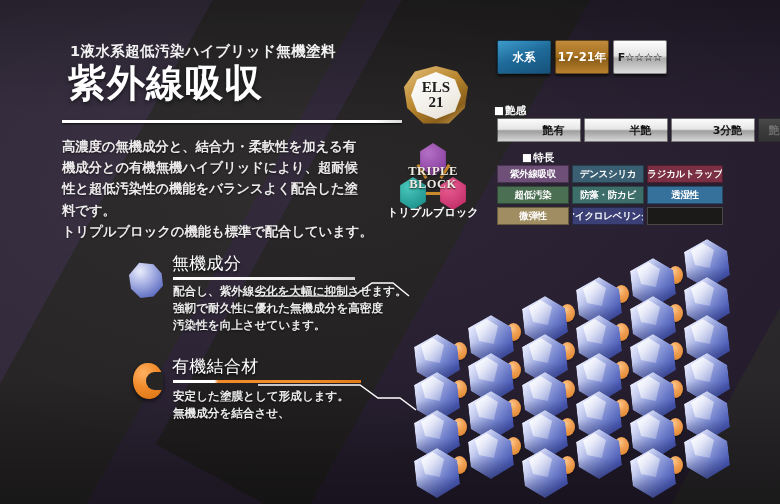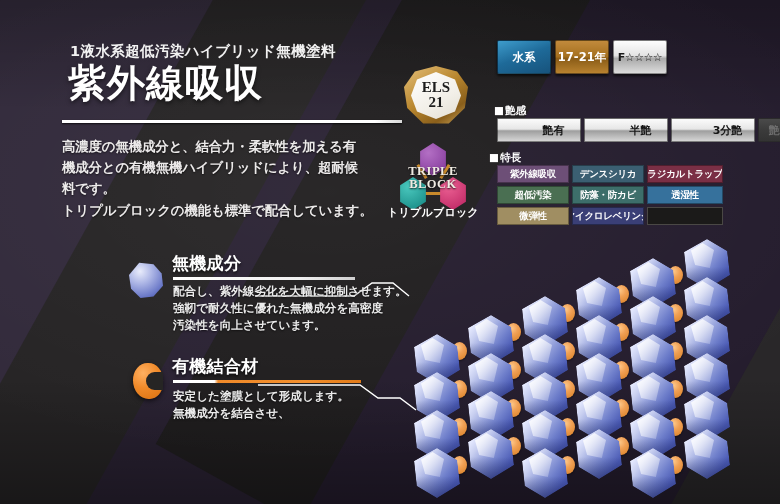--- a/index.html
+++ b/index.html
@@ -132,21 +132,21 @@
   .tag.green {background:#4a6f52;}
   .tag.teal2 {background:#3d6e6a;}
   .tag.blue  {background:#36719c;}
   .tag.khaki {background:#a08e62;}
   .tag.navy  {background:#3a3f76;}
   .tag.empty {background:#1b1a19;border:1px solid #4a4845;}
 
   
   .callout{position:absolute;}
   .co-icon{position:absolute;}
-  .co-title{position:absolute;font-size:17px;font-weight:bold;color:#ffffff;
+  .co-title{position:absolute;font-size:17px;font-weight:normal;color:#ffffff;
      letter-spacing:.3px;text-shadow:0 2px 3px rgba(0,0,0,.7);white-space:nowrap;}
   .co-line{position:absolute;height:3px;}
   .co-line.white{background:linear-gradient(90deg,#ffffff 0%,#f0f0f0 70%,#cfcfcf 100%);}
   .co-line.orange{background:linear-gradient(90deg,#ffffff 0%,#ffffff 22%,#f08a2a 24%,#f28f2d 70%,#e07a18 100%);}
   .co-body{position:absolute;font-size:11.6px;line-height:1.45;color:#ececec;
      font-weight:bold;text-shadow:0 1px 2px rgba(0,0,0,.65);}
   .co-body div{white-space:nowrap;}
 
   
   .poly{
@@ -201,20 +201,21 @@
     <div class="band b4"></div>
     <div class="vig"></div>
   </div>
 
   <div class="kicker jp">1液水系超低汚染ハイブリッド無機塗料</div>
   <div class="brand jp">紫外線吸収</div>
   <div class="rule"></div>
   <div class="lede jp" id="lede">
       <div>高濃度の無機成分と、結合力・柔軟性を加える有</div>
       <div>機成分との有機無機ハイブリッドにより、超耐候</div>
+      <div>性と超低汚染性の機能をバランスよく配合した塗</div>
       <div>料です。</div>
       <div>トリプルブロックの機能も標準で配合しています。</div>
     </div>
 
   <div class="els">
     <div class="outer"></div>
     <div class="inner">
       <span class="l1">ELS</span>
       <span class="l2">21</span>
     </div>
@@ -241,21 +242,21 @@
     </div>
 
   <div class="sec-h jp" style="left:494px;top:104px;">艶感</div>
   <div class="gloss-row" id="gloss-row">
       <div class="gloss jp on">艶有</div>
       <div class="gloss jp on">半艶</div>
       <div class="gloss jp on">3分艶</div>
       <div class="gloss jp off">艶消し</div>
     </div>
 
-  <div class="sec-h jp" style="left:489px;top:151px;">特長</div>
+  <div class="sec-h jp" style="left:522px;top:151px;">特長</div>
   <div class="feat-grid" id="feat-grid">
       <div class="tag jp purple">紫外線吸収</div>
       <div class="tag jp teal">デンスシリカ</div>
       <div class="tag jp maroon">ラジカルトラップ</div>
       <div class="tag jp green">超低汚染</div>
       <div class="tag jp teal2">防藻・防カビ</div>
       <div class="tag jp blue">透湿性</div>
       <div class="tag jp khaki">微弾性</div>
       <div class="tag jp navy">マイクロレベリング</div>
       <div class="tag jp empty"></div>

